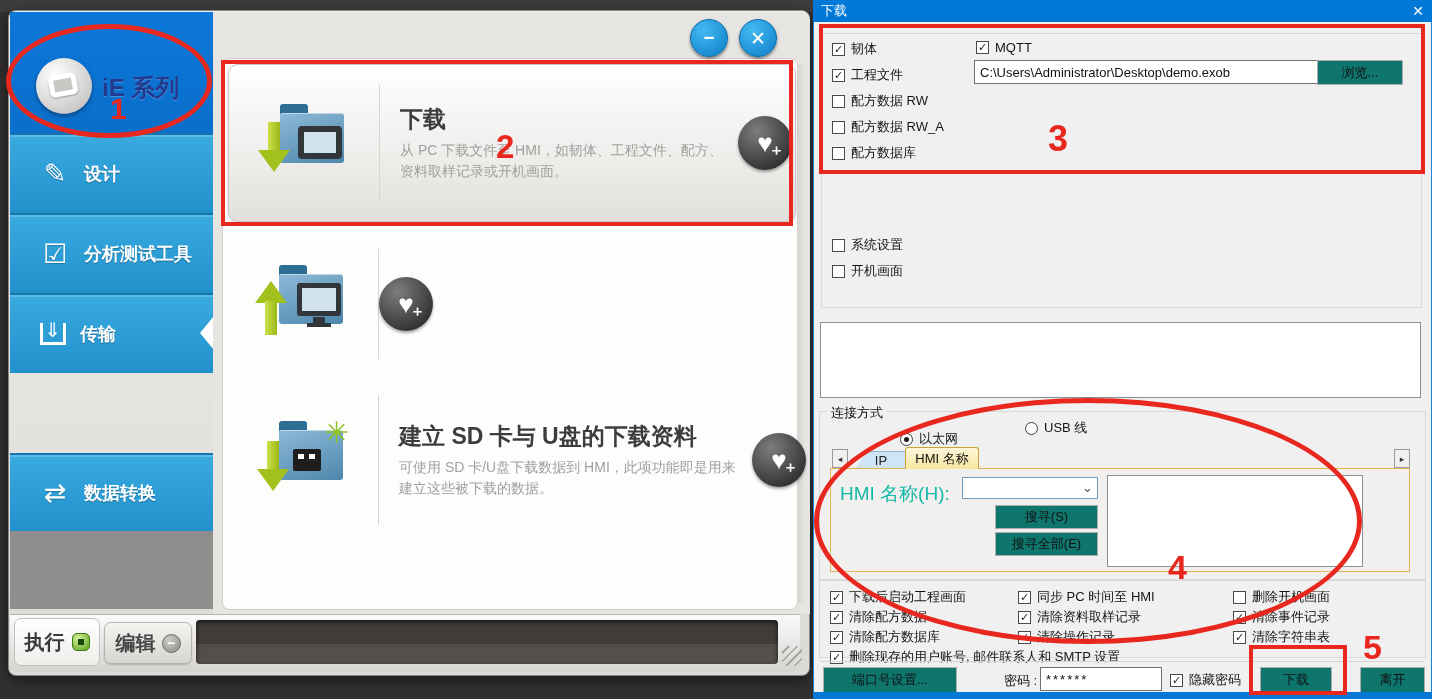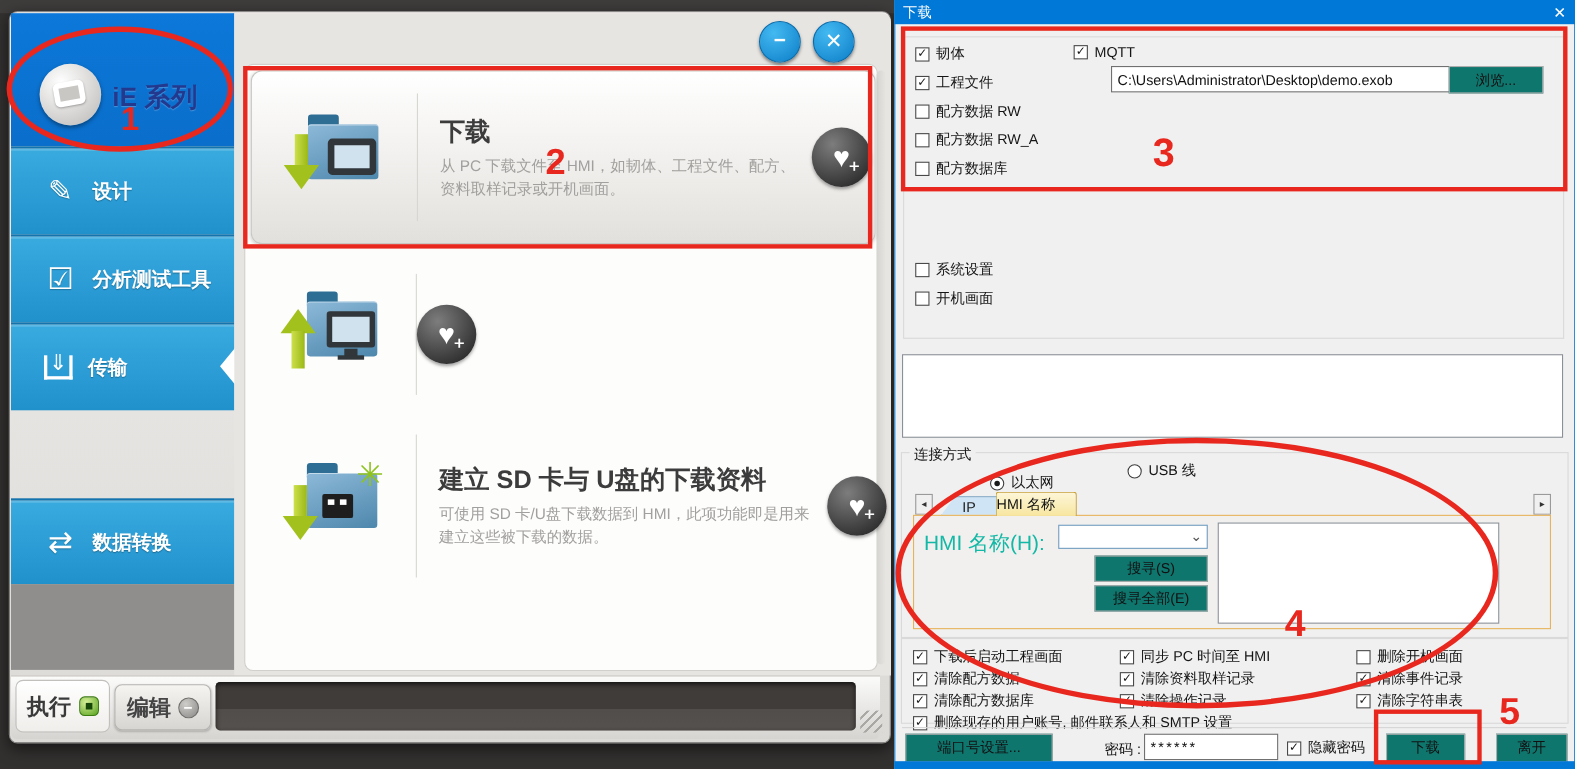--- a/index.html
+++ b/index.html
@@ -124,21 +124,21 @@
           display:flex; align-items:center; justify-content:center; cursor:pointer; white-space:nowrap; }
   .lbox { background:#fff; border:1px solid #8a9097; }
   .fldlabel { background:#f0f0f0; padding:0 4px; font-size:13px; color:#111; }
   .tabarrow { width:16px; height:19px; background:#f0f0f0; border:1px solid #9a9a9a; font-size:9px; color:#333;
               display:flex; align-items:center; justify-content:center; cursor:pointer; }
   .tab-ip { background:#cfe4f4; border:1px solid #8fb0c8; border-bottom:none;
             clip-path:polygon(26% 0,100% 0,100% 100%,0 100%); font-size:13px; color:#222;
             display:flex; align-items:center; justify-content:center; cursor:pointer; }
   .tab-hmi { background:linear-gradient(180deg,#fdf6d8,#f7e6a0); border:1px solid #caa23c; border-bottom:none;
              border-radius:3px 3px 0 0; font-size:13px; color:#111; display:flex; align-items:center;
-             cursor:pointer; z-index:3; }
+             justify-content:center; cursor:pointer; z-index:3; }
   .tabpanel { border:1px solid #e6b35a; background:#f1f0ee; }
   .combo { background:#fff; border:1px solid #6f9cbf; position:relative; }
   .combo input { position:absolute; left:2px; top:1px; width:112px; height:18px; border:none; outline:none; font-size:13px; }
   .combo .chev { position:absolute; right:4px; top:0; font-size:13px; color:#555; line-height:20px; }
 
   
   .ann { border:5px solid #e8281f; pointer-events:none; z-index:40; }
   .annr { border:4px solid #e8281f; pointer-events:none; z-index:40; }
   .num { position:absolute; color:#e8281f; font-weight:bold; z-index:41; pointer-events:none;
          font-family:"Liberation Sans","DejaVu Sans",sans-serif; }
@@ -300,21 +300,21 @@
   <div class="abs cbrow" style="left:832px;top:262px;">
     <span class="cb"></span>
     <span>开机画面</span>
   </div>
 
   <div class="abs cbrow" style="left:976px;top:40px;">
     <span class="cb">✓</span>
     <span>MQTT</span>
   </div>
 
-  <input class="abs tin" style="left: 1010px; top: 60px; width: 358px; height: 24px;" value="C:\Users\Administrator\Desktop\demo.exob">
+  <input class="abs tin" style="left: 974px; top: 60px; width: 358px; height: 24px;" value="C:\Users\Administrator\Desktop\demo.exob">
   <div class="abs wbtn" style="left:1317px;top:60px;width:86px;height:25px;">浏览...</div>
 
   <div class="abs lbox" style="left:820px;top:322px;width:601px;height:76px;"></div>
 
   <div class="abs gbox" style="left:819px;top:411px;width:607px;height:169px;"></div>
   <div class="abs fldlabel" style="left:827px;top:404px;">连接方式</div>
 
   <div class="abs cbrow" style="left:900px;top:430px;">
     <span class="radio on"></span>
     <span>以太网</span>

